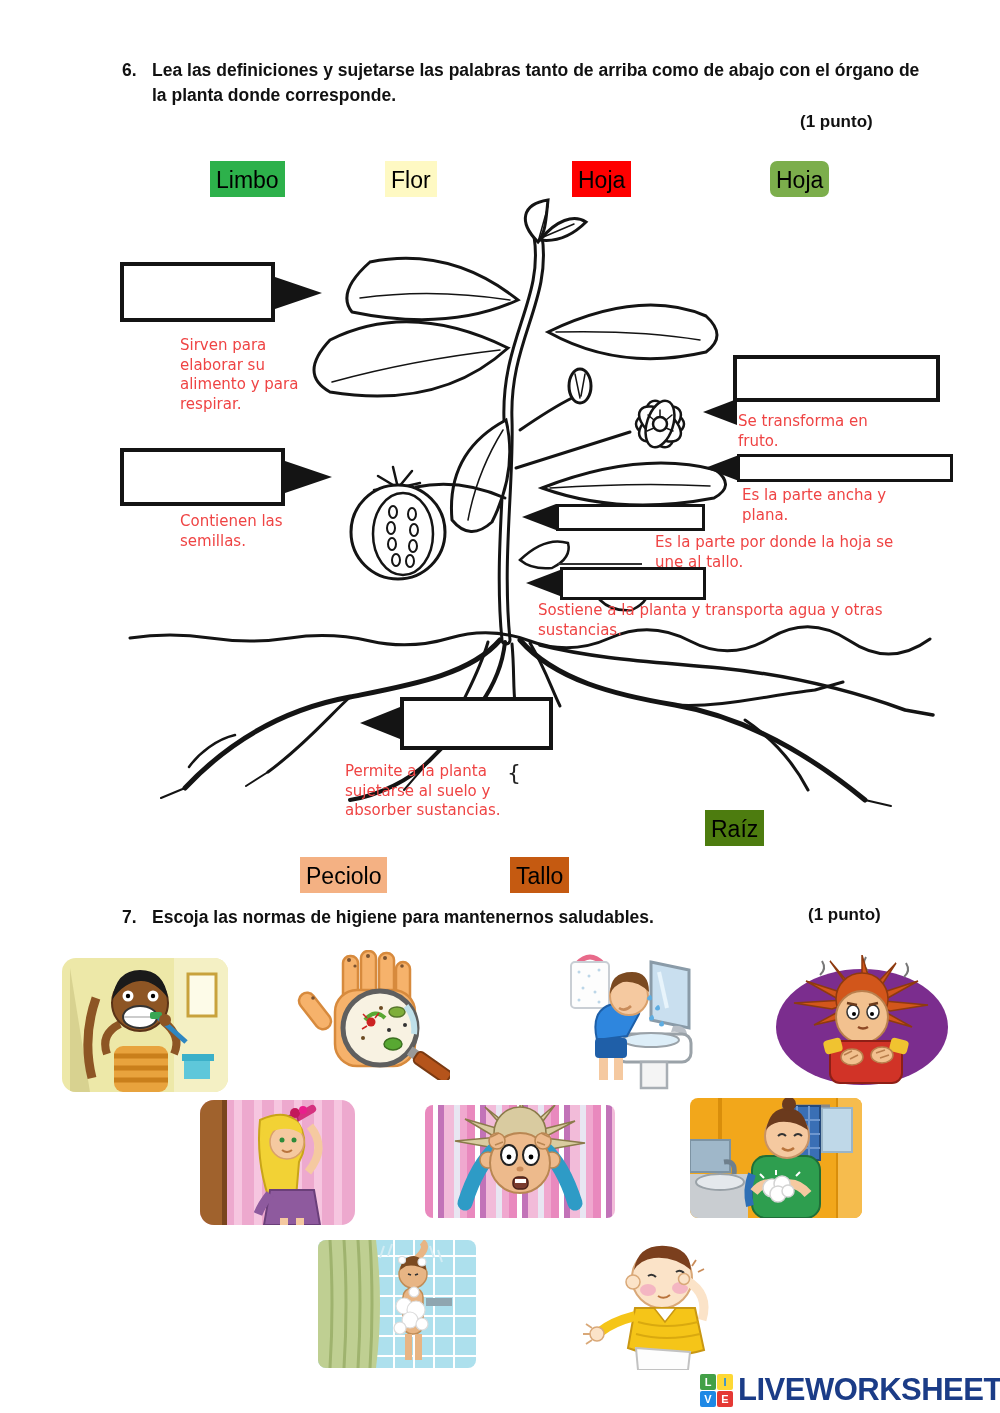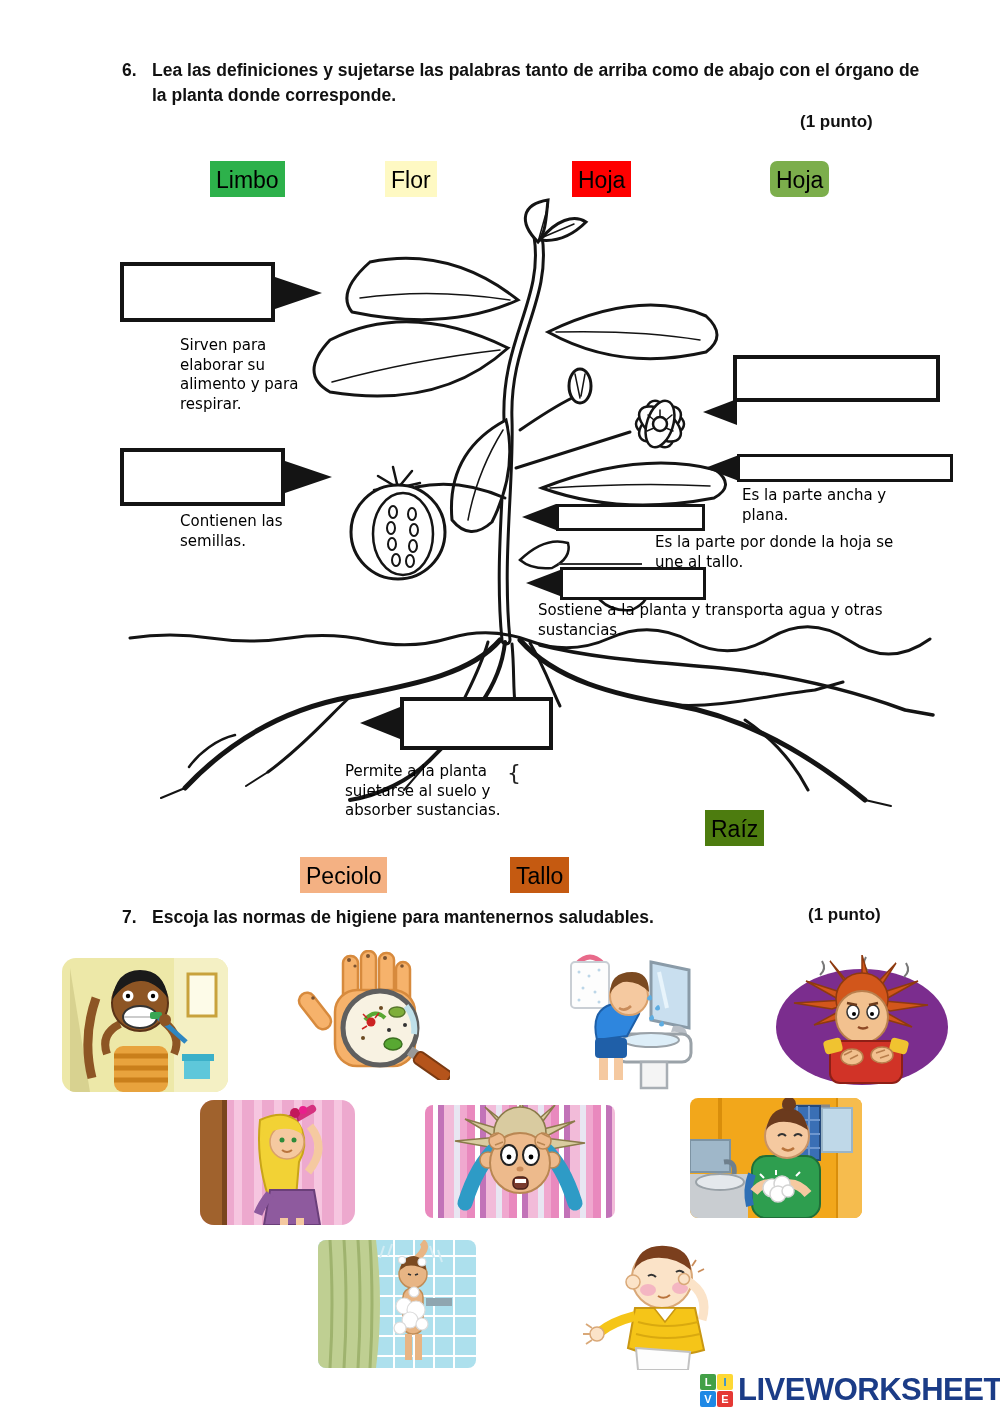--- a/index.html
+++ b/index.html
@@ -7,21 +7,21 @@
         font-family:"Liberation Sans",sans-serif;overflow:hidden;}
   .abs{position:absolute;}
   
   .qhead{font-weight:bold;font-size:17.5px;color:#111;line-height:1.45;}
   .qnum{position:absolute;left:-30px;top:0;}
   .points{font-weight:bold;font-size:17px;color:#111;}
   
   .chip{display:inline-block;font-weight:normal;font-size:23px;color:#000;
         padding:6px 6px 2px 6px;line-height:1.2;}
   
-  .dtext{font-family:"DejaVu Sans",sans-serif;font-size:15px;line-height:1.3;color:#000000;}
+  .dtext{font-family:"DejaVu Sans",sans-serif;font-size:15px;line-height:1.3;color:#ef4444;}
   .abox{background:#fff;border:4px solid #141414;box-sizing:border-box;}
   .abox.thin{border-width:3px;}
   .arr{width:0;height:0;}
   .arr-r{border-top:16px solid transparent;border-bottom:16px solid transparent;border-left:47px solid #141414;}
   .arr-l{border-top:13px solid transparent;border-bottom:13px solid transparent;border-right:34px solid #141414;}
   .arr-l.big{border-top-width:16px;border-bottom-width:16px;border-right-width:40px;}
   .useg{border-bottom:2px solid #333;}
   .brace{font-family:"DejaVu Sans",sans-serif;font-size:22px;color:#222;}
   
   .pic{margin:0;padding:0;overflow:hidden;background:#fff;}
@@ -125,20 +125,21 @@
   <div class="abs abox" style="left:120px;top:262px;width:155px;height:60px;"></div>
   <div class="abs arr arr-r" style="left:275px;top:277px;"></div>
   <div class="abs dtext" style="left:180px;top:336px;width:150px;">Sirven para elaborar su alimento y para respirar.</div>
 
   <div class="abs abox" style="left:120px;top:448px;width:165px;height:58px;"></div>
   <div class="abs arr arr-r" style="left:285px;top:461px;"></div>
   <div class="abs dtext" style="left:180px;top:512px;width:140px;">Contienen las semillas.</div>
 
   <div class="abs abox" style="left:733px;top:355px;width:207px;height:47px;"></div>
   <div class="abs arr arr-l" style="left:703px;top:399px;"></div>
+  <div class="abs dtext" style="left:738px;top:412px;width:160px;">Se transforma en fruto.</div>
 
   <div class="abs abox thin" style="left:737px;top:454px;width:216px;height:28px;"></div>
   <div class="abs arr arr-l" style="left:705px;top:455px;"></div>
   <div class="abs dtext" style="left:742px;top:486px;width:170px;">Es la parte ancha y plana.</div>
 
   <div class="abs abox thin" style="left:556px;top:504px;width:149px;height:27px;"></div>
   <div class="abs arr arr-l" style="left:522px;top:504px;"></div>
   <div class="abs dtext" style="left:655px;top:533px;width:240px;">Es la parte por donde la hoja se une al tallo.</div>
   <div class="abs useg" style="left:558px;top:561px;width:84px;height:2px;"></div>
 

